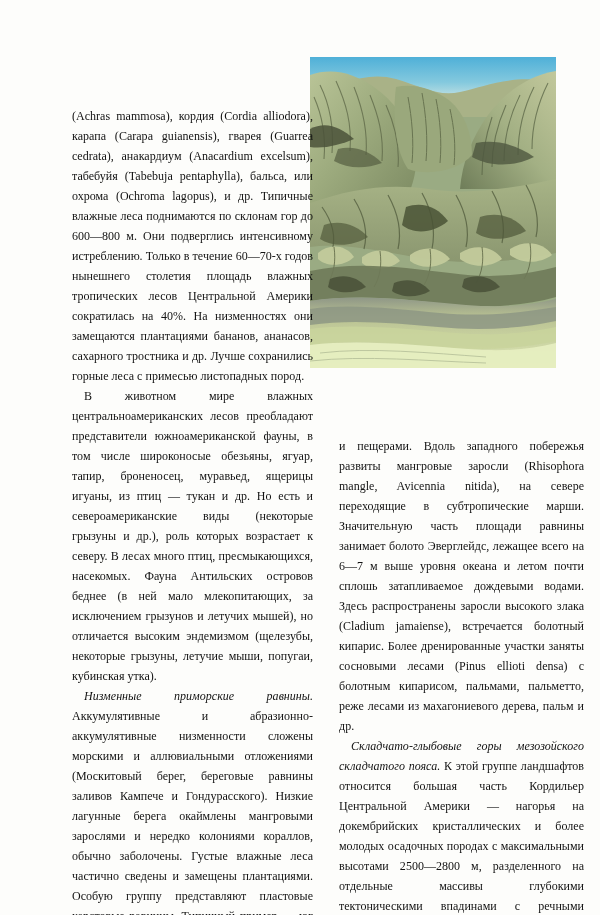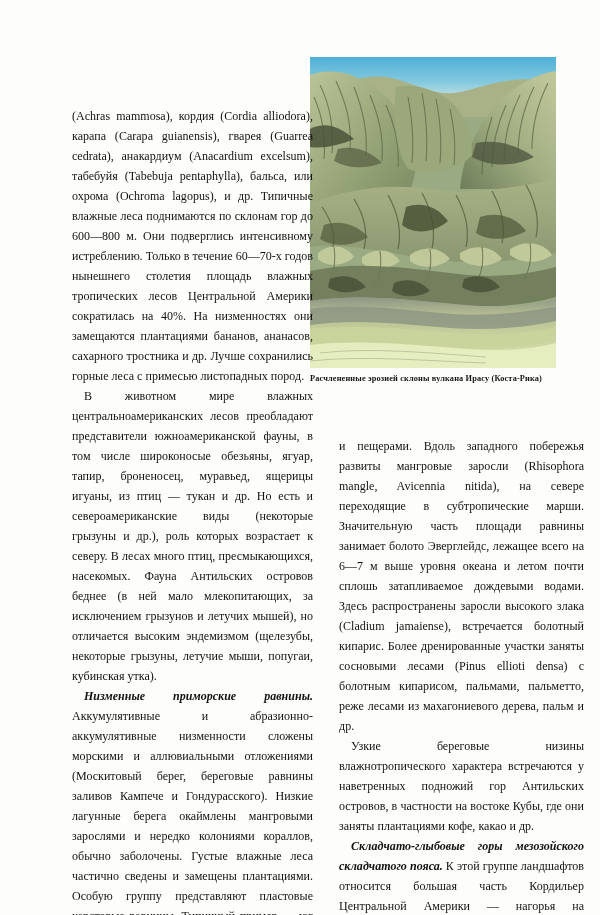--- a/index.html
+++ b/index.html
@@ -69,21 +69,21 @@
     top: 436px;
     width: 245px;
   }
   .col p {
     margin: 0;
     text-indent: 12px;
   }
   .col p.no-indent { text-indent: 0; }
   .run-head {
     font-style: italic;
-    font-weight: 700;
+    font-weight: 400;
   }
 </style>
 </head>
 <body>
 
 <div class="page">
 
   <div class="figure">
     <div class="photo">
       <svg viewBox="0 0 246 311" preserveAspectRatio="none" aria-hidden="true">
@@ -194,27 +194,25 @@
           <path d="M0,288 C50,282 104,288 158,292 C196,295 222,292 246,286 L246,311 L0,311 Z"></path>
         </g>
         <g stroke="#9aa583" stroke-width="0.9" fill="none" opacity="0.6">
           <path d="M10,296 C60,290 120,296 176,300"></path>
           <path d="M0,304 C56,298 116,304 176,306"></path>
         </g>
       </svg>
     </div>
   </div>
 
-  <div class="figure-caption">Расчлененные эрозией склоны вулкана Ирасу (Коста-Рика)</div>
 
   <div class="col col-left">
     <p class="no-indent">(Achras mammosa), кордия (Cordia alliodora), карапа (Carapa guianensis), гварея (Guarrea cedrata), анакардиум (Anacardium excelsum), табебуйя (Tabebuja pentaphylla), бальса, или охрома (Ochroma lagopus), и др. Типичные влажные леса поднимаются по склонам гор до 600—800 м. Они подверглись интенсивному истреблению. Только в течение 60—70-х годов нынешнего столетия площадь влажных тропических лесов Центральной Америки сократилась на 40%. На низменностях они замещаются плантациями бананов, ананасов, сахарного тростника и др. Лучше сохранились горные леса с примесью листопадных пород.</p>
     <p>В животном мире влажных центральноамериканских лесов преобладают представители южноамериканской фауны, в том числе широконосые обезьяны, ягуар, тапир, броненосец, муравьед, ящерицы игуаны, из птиц — тукан и др. Но есть и североамериканские виды (некоторые грызуны и др.), роль которых возрастает к северу. В лесах много птиц, пресмыкающихся, насекомых. Фауна Антильских островов беднее (в ней мало млекопитающих, за исключением грызунов и летучих мышей), но отличается высоким эндемизмом (щелезубы, некоторые грызуны, летучие мыши, попугаи, кубинская утка).</p>
     <p><span class="run-head">Низменные приморские равнины.</span><span> Аккумулятивные и абразионно-аккумулятивные низменности сложены морскими и аллювиальными отложениями (Москитовый берег, береговые равнины заливов Кампече и Гондурасского). Низкие лагунные берега окаймлены мангровыми зарослями и нередко колониями кораллов, обычно заболочены. Густые влажные леса частично сведены и замещены плантациями. Особую группу представляют пластовые карстовые равнины. Типичный пример — юг Юкатана, где приморская равнина переходит в карстовое плато Петен (до 250 м) на меловых и неогеновых известняках, местами с останцовым тропическим карстом. Своеобразны ландшафты южной части полуострова Флорида, представленные плоской, слабодренированной равниной на пористых трещиноватых неогеновых известняках с затопленными провалами</span></p>
   </div>
 
   <div class="col col-right">
     <p class="no-indent">и пещерами. Вдоль западного побережья развиты мангровые заросли (Rhisophora mangle, Avicennia nitida), на севере переходящие в субтропические марши. Значительную часть площади равнины занимает болото Эверглейдс, лежащее всего на 6—7 м выше уровня океана и летом почти сплошь затапливаемое дождевыми водами. Здесь распространены заросли высокого злака (Cladium jamaiense), встречается болотный кипарис. Более дренированные участки заняты сосновыми лесами (Pinus ellioti densa) с болотным кипарисом, пальмами, пальметто, реже лесами из махагониевого дерева, пальм и др.</p>
-    <p>Узкие береговые низины влажнотропического характера встречаются у наветренных подножий гор Антильских островов, в частности на востоке Кубы, где они заняты плантациями кофе, какао и др.</p>
     <p><span class="run-head">Складчато-глыбовые горы мезозойского складчатого пояса.</span><span> К этой группе ландшафтов относится большая часть Кордильер Центральной Америки — нагорья на докембрийских кристаллических и более молодых осадочных породах с максимальными высотами 2500—2800 м, разделенного на отдельные массивы глубокими тектоническими впадинами с речными долинами и озерами.</span></p>
   </div>
 
 </div>
 
 </body></html>

